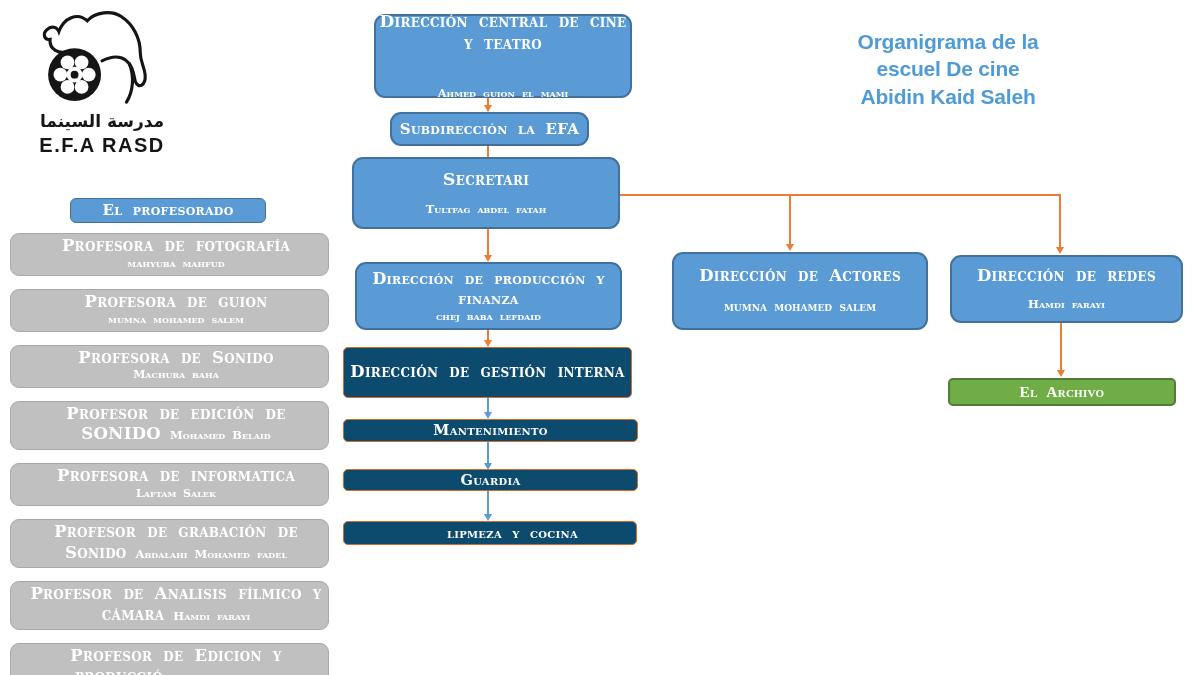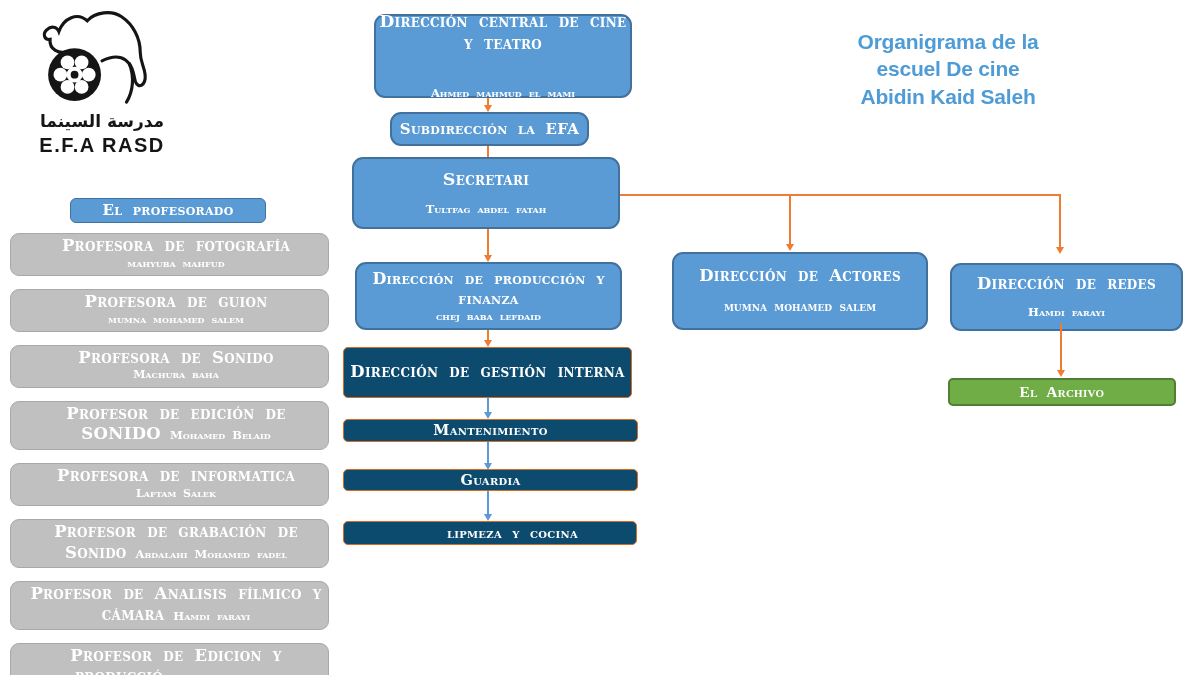--- a/index.html
+++ b/index.html
@@ -36,21 +36,21 @@
   #bx-gestion .t{ font-size:16.5px; }
   #bx-mant      { left:343px; top:419px; width:295px; height:23px; }
   #bx-mant .t   { font-size:14.5px; }
   #bx-guardia   { left:343px; top:469px; width:295px; height:22px; }
   #bx-guardia .t{ font-size:14.5px; }
   #bx-lipmeza   { left:343px; top:521px; width:294px; height:24px; }
   #bx-lipmeza .t{ font-size:14.5px;margin-left:45px; }
   #bx-actores   { left:672px; top:252px; width:256px; height:78px; justify-content:space-evenly; }
   #bx-actores .t{ font-size:16.5px; }
   #bx-actores .n{ font-size:12.5px; }
-  #bx-redes     { left:950px; top:263px; width:233px; height:68px; justify-content:space-evenly; }
+  #bx-redes     { left:950px; top:255px; width:233px; height:68px; justify-content:space-evenly; }
   #bx-redes .t  { font-size:16.5px; }
   #bx-archivo   { left:948px; top:378px; width:228px; height:28px; }
   #bx-archivo .t{ font-size:15.5px; }
   #bx-profhdr   { left:70px;  top:198px; width:196px; height:25px; border-radius:6px; border-width:1.5px; }
   #bx-profhdr .t{ font-size:15px; }
 
   
   #prof-list { position:absolute; left:10px; top:233px; width:319px; }
   .prof-box { background:#C0C0C0; border:1.5px solid #A8A8A8; border-radius:9px; color:#fff;
               text-align:center; padding:2px 6px 4px 19px; margin-bottom:13px; box-sizing:border-box;
@@ -98,21 +98,21 @@
   </div>
 
   <div id="ptitle">
     <div>Organigrama de la</div>
     <div>escuel De cine</div>
     <div>Abidin Kaid Saleh</div>
   </div>
 
   <div id="bx-central" class="box blue">
     <div class="t">Dirección central de cine y teatro</div>
-    <div class="n">Ahmed mahmud el mami</div>
+    <div class="n">Ahmed guion el mami</div>
   </div>
 
   <div id="bx-sub" class="box blue">
     <div class="t">Subdirección la EFA</div>
   </div>
 
   <div id="bx-secretari" class="box blue">
     <div class="t">Secretari</div>
     <div class="n">Tultfag abdel fatah</div>
   </div>

